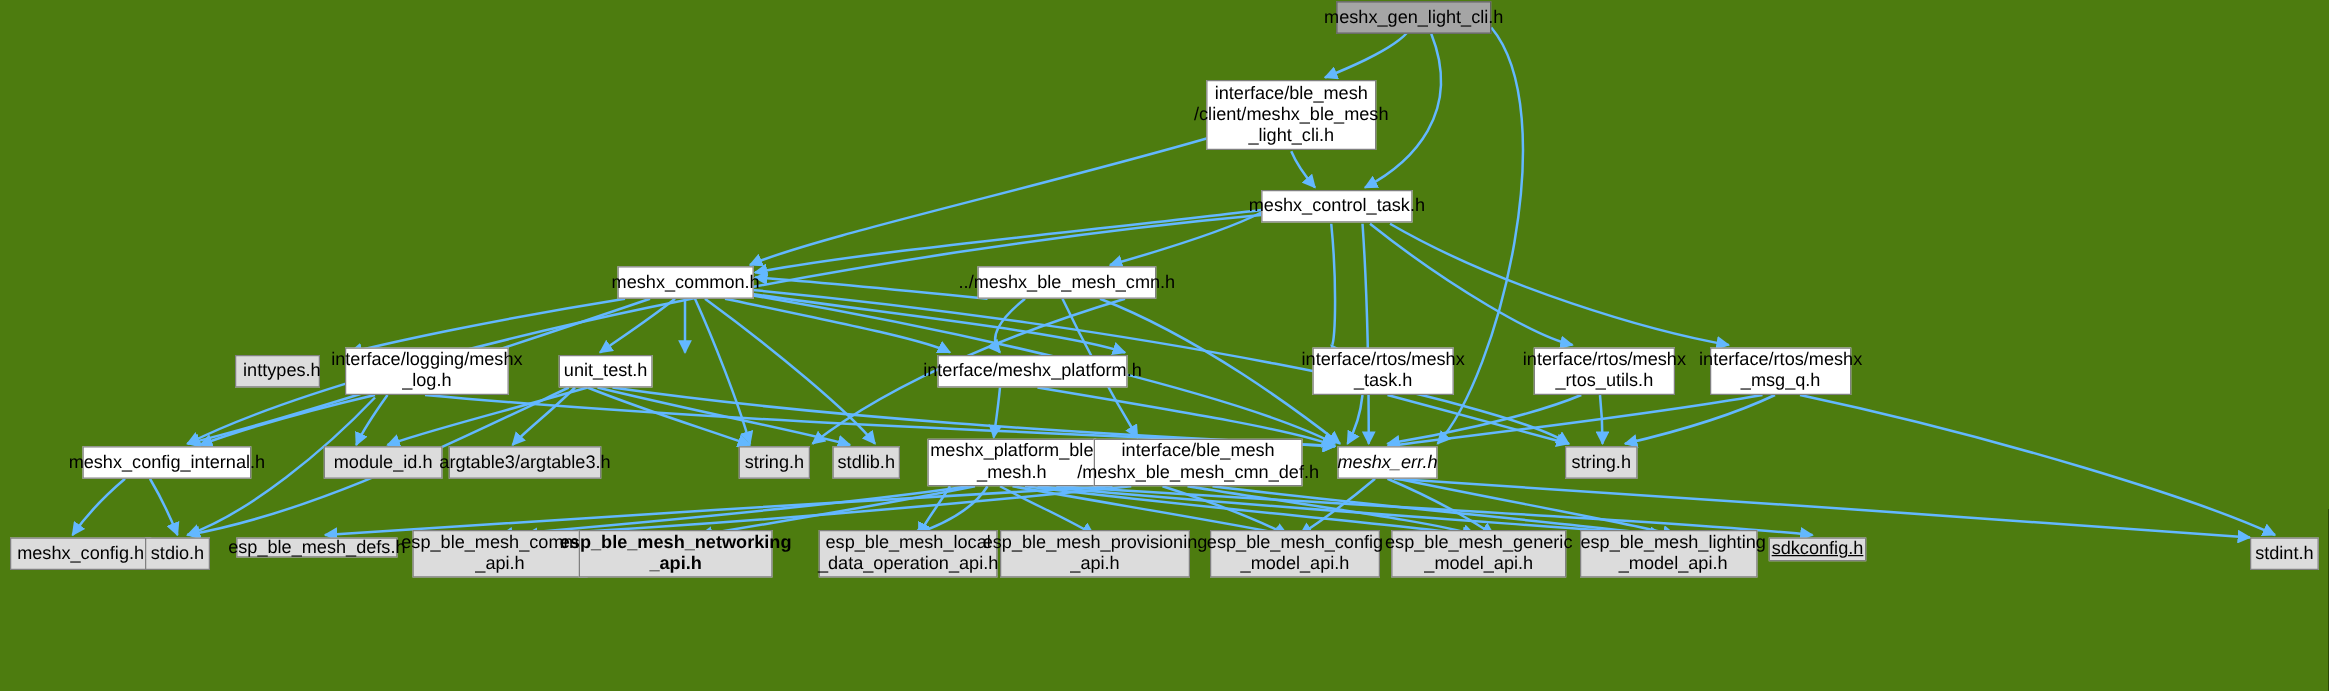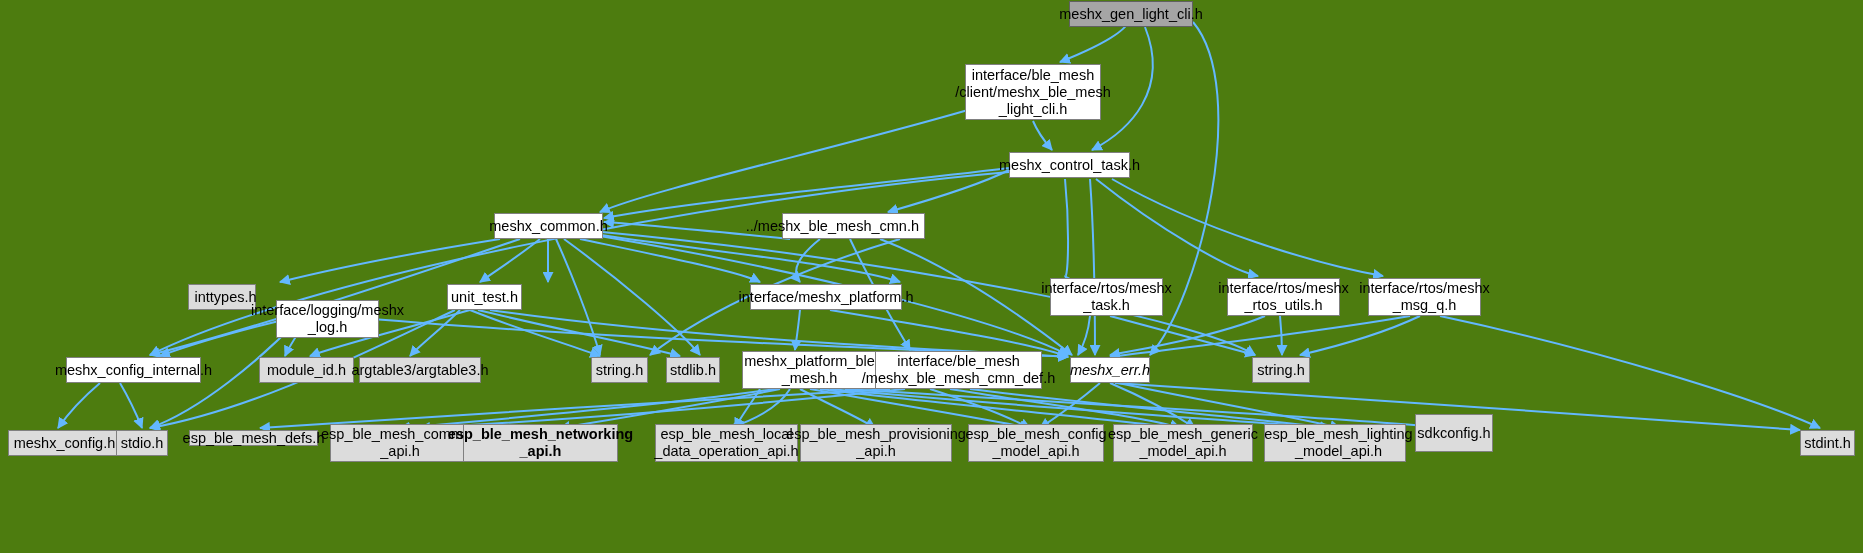--- a/index.html
+++ b/index.html
@@ -130,23 +130,23 @@
         <path d="M1118,383 C1200,400 1300,418 1340,428" stroke="#63b8ff" stroke-width="2" fill="none" marker-end="url(#arrow)"></path>
       </g>
   </svg>
   <div id="node-layer">
       <div class="node-box root" style="left: 1069px; top: 1px; width: 124px; height: 26px;"><span class="node-label">meshx_gen_light_cli.h</span></div>
       <div class="node-box" style="left: 965px; top: 64px; width: 136px; height: 56px;"><span class="node-label">interface/ble_mesh
 /client/meshx_ble_mesh
 _light_cli.h</span></div>
       <div class="node-box" style="left: 1009px; top: 152px; width: 121px; height: 26px;"><span class="node-label">meshx_control_task.h</span></div>
       <div class="node-box" style="left: 494px; top: 213px; width: 109px; height: 26px;"><span class="node-label">meshx_common.h</span></div>
-      <div class="node-box" style="left: 782px; top: 213px; width: 143px; height: 26px; justify-content: flex-end;"><span class="node-label">../meshx_ble_mesh_cmn.h</span></div>
+      <div class="node-box" style="left: 782px; top: 213px; width: 143px; height: 26px;"><span class="node-label">../meshx_ble_mesh_cmn.h</span></div>
       <div class="node-box ext" style="left: 188px; top: 284px; width: 68px; height: 26px; padding-left: 12px;"><span class="node-label">inttypes.h</span></div>
-      <div class="node-box" style="left: 276px; top: 278px; width: 103px; height: 38px; margin-top: 22px;"><span class="node-label">interface/logging/meshx
+      <div class="node-box" style="left: 276px; top: 278px; width: 131px; height: 38px;"><span class="node-label">interface/logging/meshx
 _log.h</span></div>
       <div class="node-box" style="left: 447px; top: 284px; width: 75px; height: 26px;"><span class="node-label">unit_test.h</span></div>
       <div class="node-box" style="left: 750px; top: 284px; width: 152px; height: 26px;"><span class="node-label">interface/meshx_platform.h</span></div>
       <div class="node-box" style="left: 1050px; top: 278px; width: 113px; height: 38px;"><span class="node-label">interface/rtos/meshx
 _task.h</span></div>
       <div class="node-box" style="left: 1227px; top: 278px; width: 113px; height: 38px;"><span class="node-label">interface/rtos/meshx
 _rtos_utils.h</span></div>
       <div class="node-box" style="left: 1368px; top: 278px; width: 113px; height: 38px;"><span class="node-label">interface/rtos/meshx
 _msg_q.h</span></div>
       <div class="node-box" style="left: 66px; top: 357px; width: 135px; height: 26px;"><span class="node-label">meshx_config_internal.h</span></div>
@@ -170,16 +170,16 @@
       <div class="node-box ext" style="left: 655px; top: 424px; width: 143px; height: 38px;"><span class="node-label">esp_ble_mesh_local
 _data_operation_api.h</span></div>
       <div class="node-box ext" style="left: 800px; top: 424px; width: 152px; height: 38px;"><span class="node-label">esp_ble_mesh_provisioning
 _api.h</span></div>
       <div class="node-box ext" style="left: 968px; top: 424px; width: 136px; height: 38px;"><span class="node-label">esp_ble_mesh_config
 _model_api.h</span></div>
       <div class="node-box ext" style="left: 1113px; top: 424px; width: 140px; height: 38px;"><span class="node-label">esp_ble_mesh_generic
 _model_api.h</span></div>
       <div class="node-box ext" style="left: 1264px; top: 424px; width: 142px; height: 38px; padding-left: 12px;"><span class="node-label">esp_ble_mesh_lighting
 _model_api.h</span></div>
-      <div class="node-box ext" style="left: 1415px; top: 414px; width: 78px; height: 38px;"><span class="node-label">sdkconfig.h</span></div>
+      <div class="node-box ext" style="left: 1415px; top: 430px; width: 78px; height: 19px; text-decoration: underline;"><span class="node-label">sdkconfig.h</span></div>
       <div class="node-box ext" style="left: 1800px; top: 430px; width: 55px; height: 26px;"><span class="node-label">stdint.h</span></div>
     </div>
 </div>
 
 </body></html>

